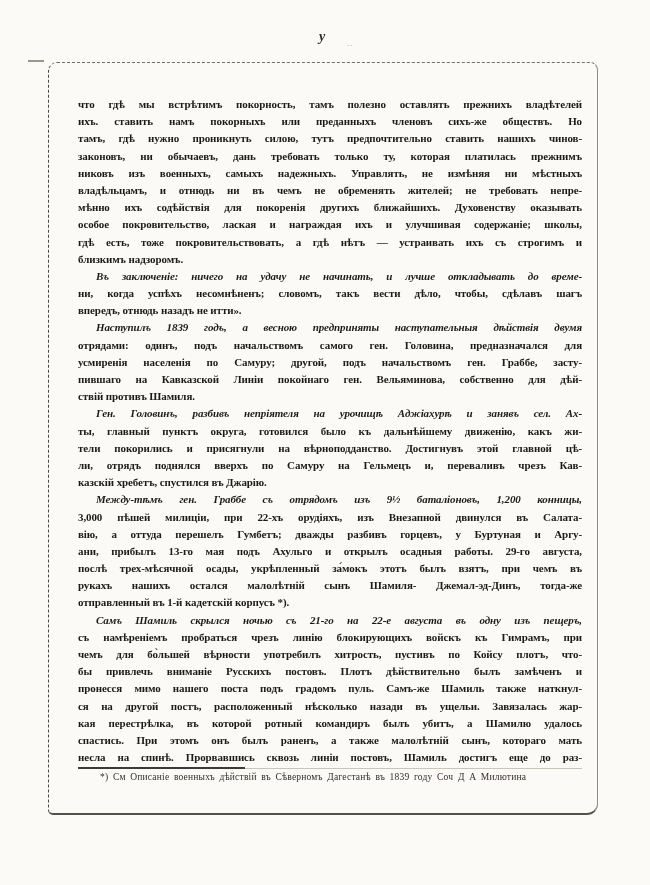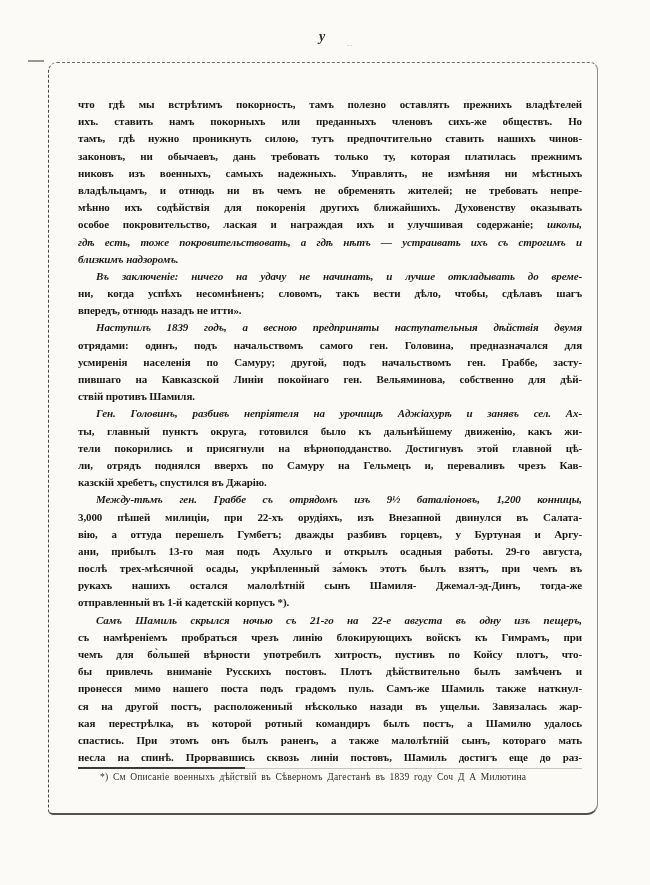--- a/index.html
+++ b/index.html
@@ -31,21 +31,21 @@
     position:absolute;left:78px;top:96px;width:504px;
     color:#1c1b19;font-size:11px;font-weight:bold;letter-spacing:-0.1px;
   }
   .para{margin:0;}
   .line{
     height:17.2px;line-height:17.2px;overflow:hidden;
     text-align:justify;text-align-last:justify;
   }
   .para.endleft .line:last-child{text-align-last:left;}
   .para.indent .line:first-child{text-indent:18px;font-style:italic;}
-  .it{font-style:italic;}
+  .it{}
   .fn-rule-faint{
     position:absolute;left:243px;top:768px;width:339px;height:1px;background:#c9c5bd;
   }
   .fn-rule{
     position:absolute;left:78px;top:767px;width:167px;height:2px;background:#3d3a35;
   }
   .footnote{
     position:absolute;left:84px;top:771px;width:500px;
     font-size:9.5px;font-weight:normal;line-height:13px;
     color:#33302b;word-spacing:2px;letter-spacing:0.2px;margin-left:16px;
@@ -103,21 +103,21 @@
       <div class="line"><span>рукахъ нашихъ остался малолѣтній сынъ Шамиля- Джемал-эд-Динъ, тогда-же</span></div>
       <div class="line"><span>отправленный въ 1-й кадетскій корпусъ *).</span></div>
     </div>
     <div class="para indent">
       <div class="line"><span>Самъ Шамиль скрылся ночью съ 21-го на 22-е августа въ одну изъ пещеръ,</span></div>
       <div class="line"><span>съ намѣреніемъ пробраться чрезъ линію блокирующихъ войскъ къ Гимрамъ, при</span></div>
       <div class="line"><span>чемъ для бо̀льшей вѣрности употребилъ хитрость, пустивъ по Койсу плотъ, что-</span></div>
       <div class="line"><span>бы привлечь вниманіе Русскихъ постовъ. Плотъ дѣйствительно былъ замѣченъ и</span></div>
       <div class="line"><span>пронесся мимо нашего поста подъ градомъ пуль. Самъ-же Шамиль также наткнул-</span></div>
       <div class="line"><span>ся на другой постъ, расположенный нѣсколько назади въ ущельи. Завязалась жар-</span></div>
-      <div class="line"><span>кая перестрѣлка, въ которой ротный командиръ былъ постъ, а Шамилю удалось</span></div>
+      <div class="line"><span>кая перестрѣлка, въ которой ротный командиръ былъ убитъ, а Шамилю удалось</span></div>
       <div class="line"><span>спастись. При этомъ онъ былъ раненъ, а также малолѣтній сынъ, котораго мать</span></div>
       <div class="line"><span>несла на спинѣ. Прорвавшись сквозь линіи постовъ, Шамиль достигъ еще до раз-</span></div>
     </div>
   </div>
 
 <div class="fn-rule-faint"></div>
 <div class="fn-rule"></div>
 
 <div class="footnote">*) См Описаніе военныхъ дѣйствій въ Сѣверномъ Дагестанѣ въ 1839 году Соч Д А Милютина</div>
 

